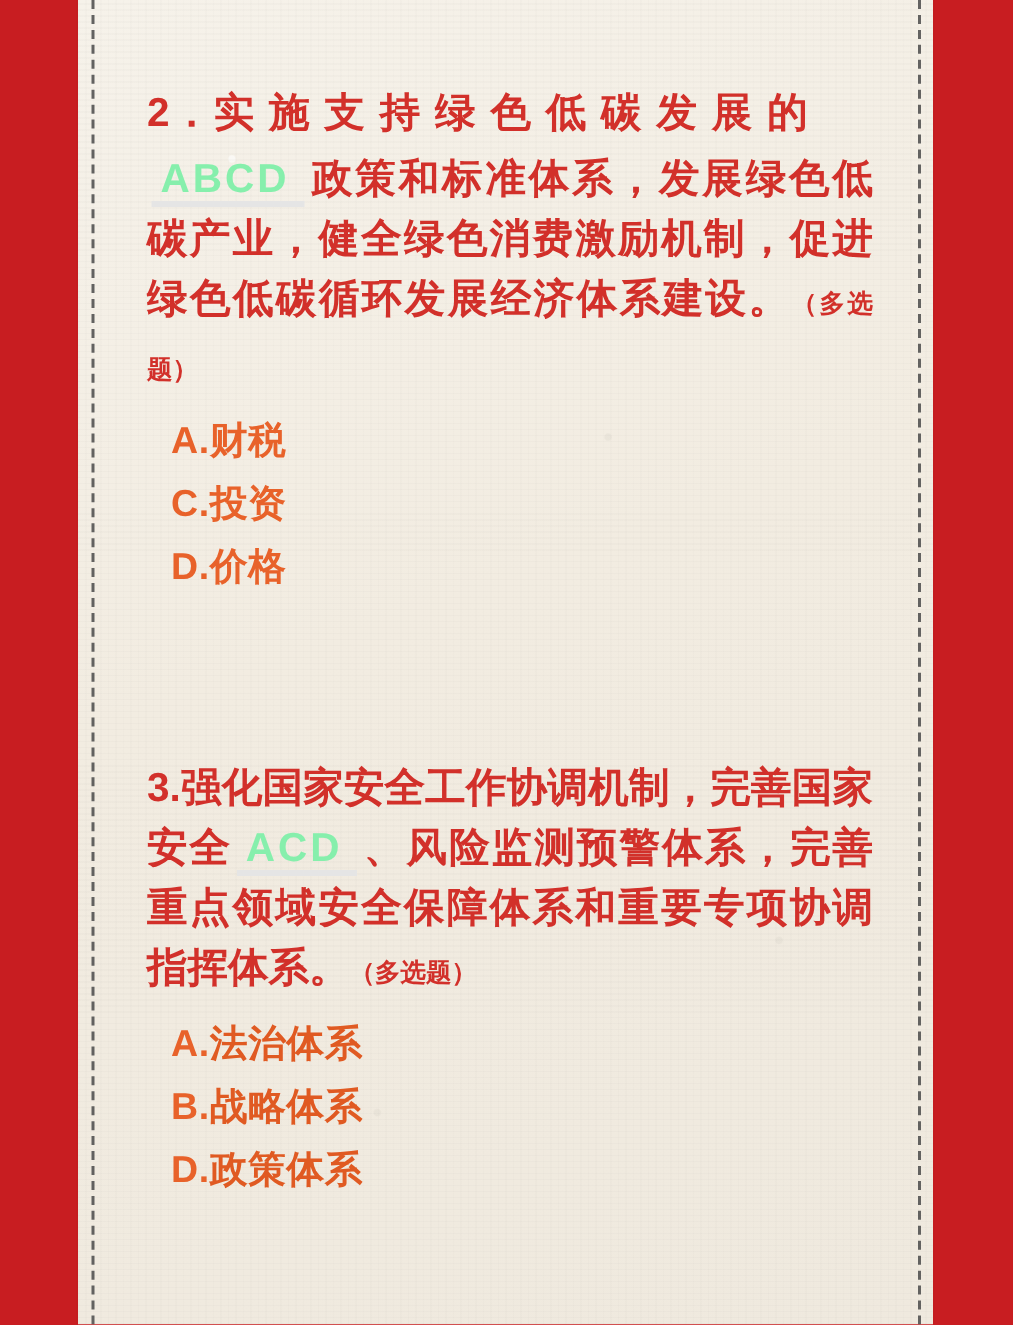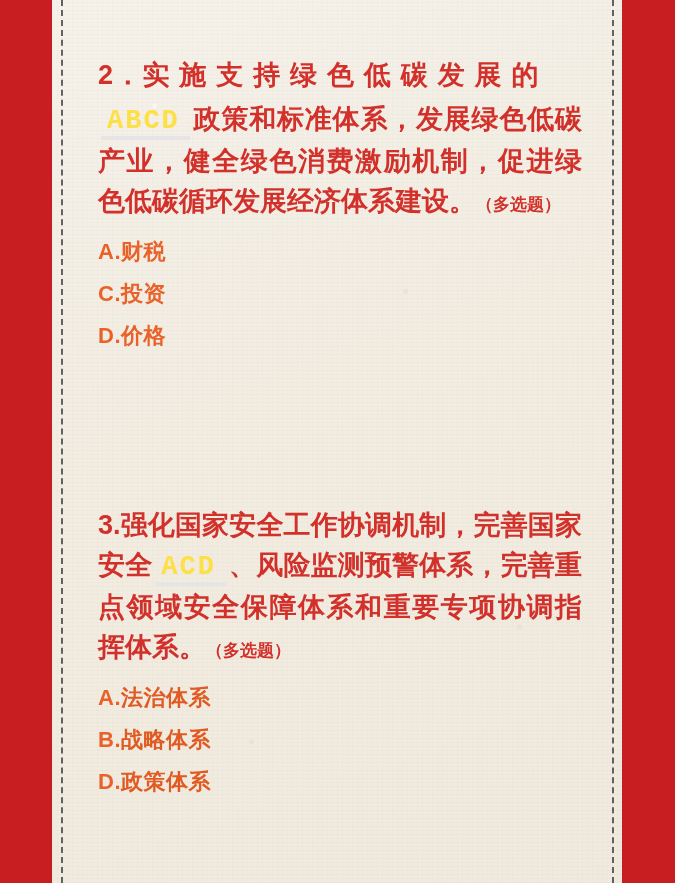--- a/index.html
+++ b/index.html
@@ -71,41 +71,42 @@
     font-weight: bold;
     letter-spacing: 0px;
     margin: 0 0 4px 0;
     text-align: justify;
     text-justify: inter-ideograph;
   }
   .stem.spread {
     letter-spacing: 1.2px;
   }
   .blank {
-    color: #fde047;
+    color: #86efac;
     border-bottom: 4px solid #e5e5e5;
     padding: 0 10px 0 6px;
     margin: 0 3px;
-    font-family: Liberation Mono, monospace;
+    font-family: Liberation Sans, sans-serif;
     letter-spacing: 2px;
   }
   .qtype {
     font-size: 17px;
     font-weight: bold;
     color: #d2302a;
   }
   .options {
     margin-top: 6px;
   }
   .opt {
     color: #e8622a;
-    font-size: 22px;
+    font-size: 25px;
     font-weight: bold;
     line-height: 42px;
     letter-spacing: 0.5px;
+    margin-left: 16px;
   }
   .opt .lbl {
     color: #e8622a;
   }
   .q3 .opt {
     color: #e05a22;
   }
 </style>
 </head>
 <body>

